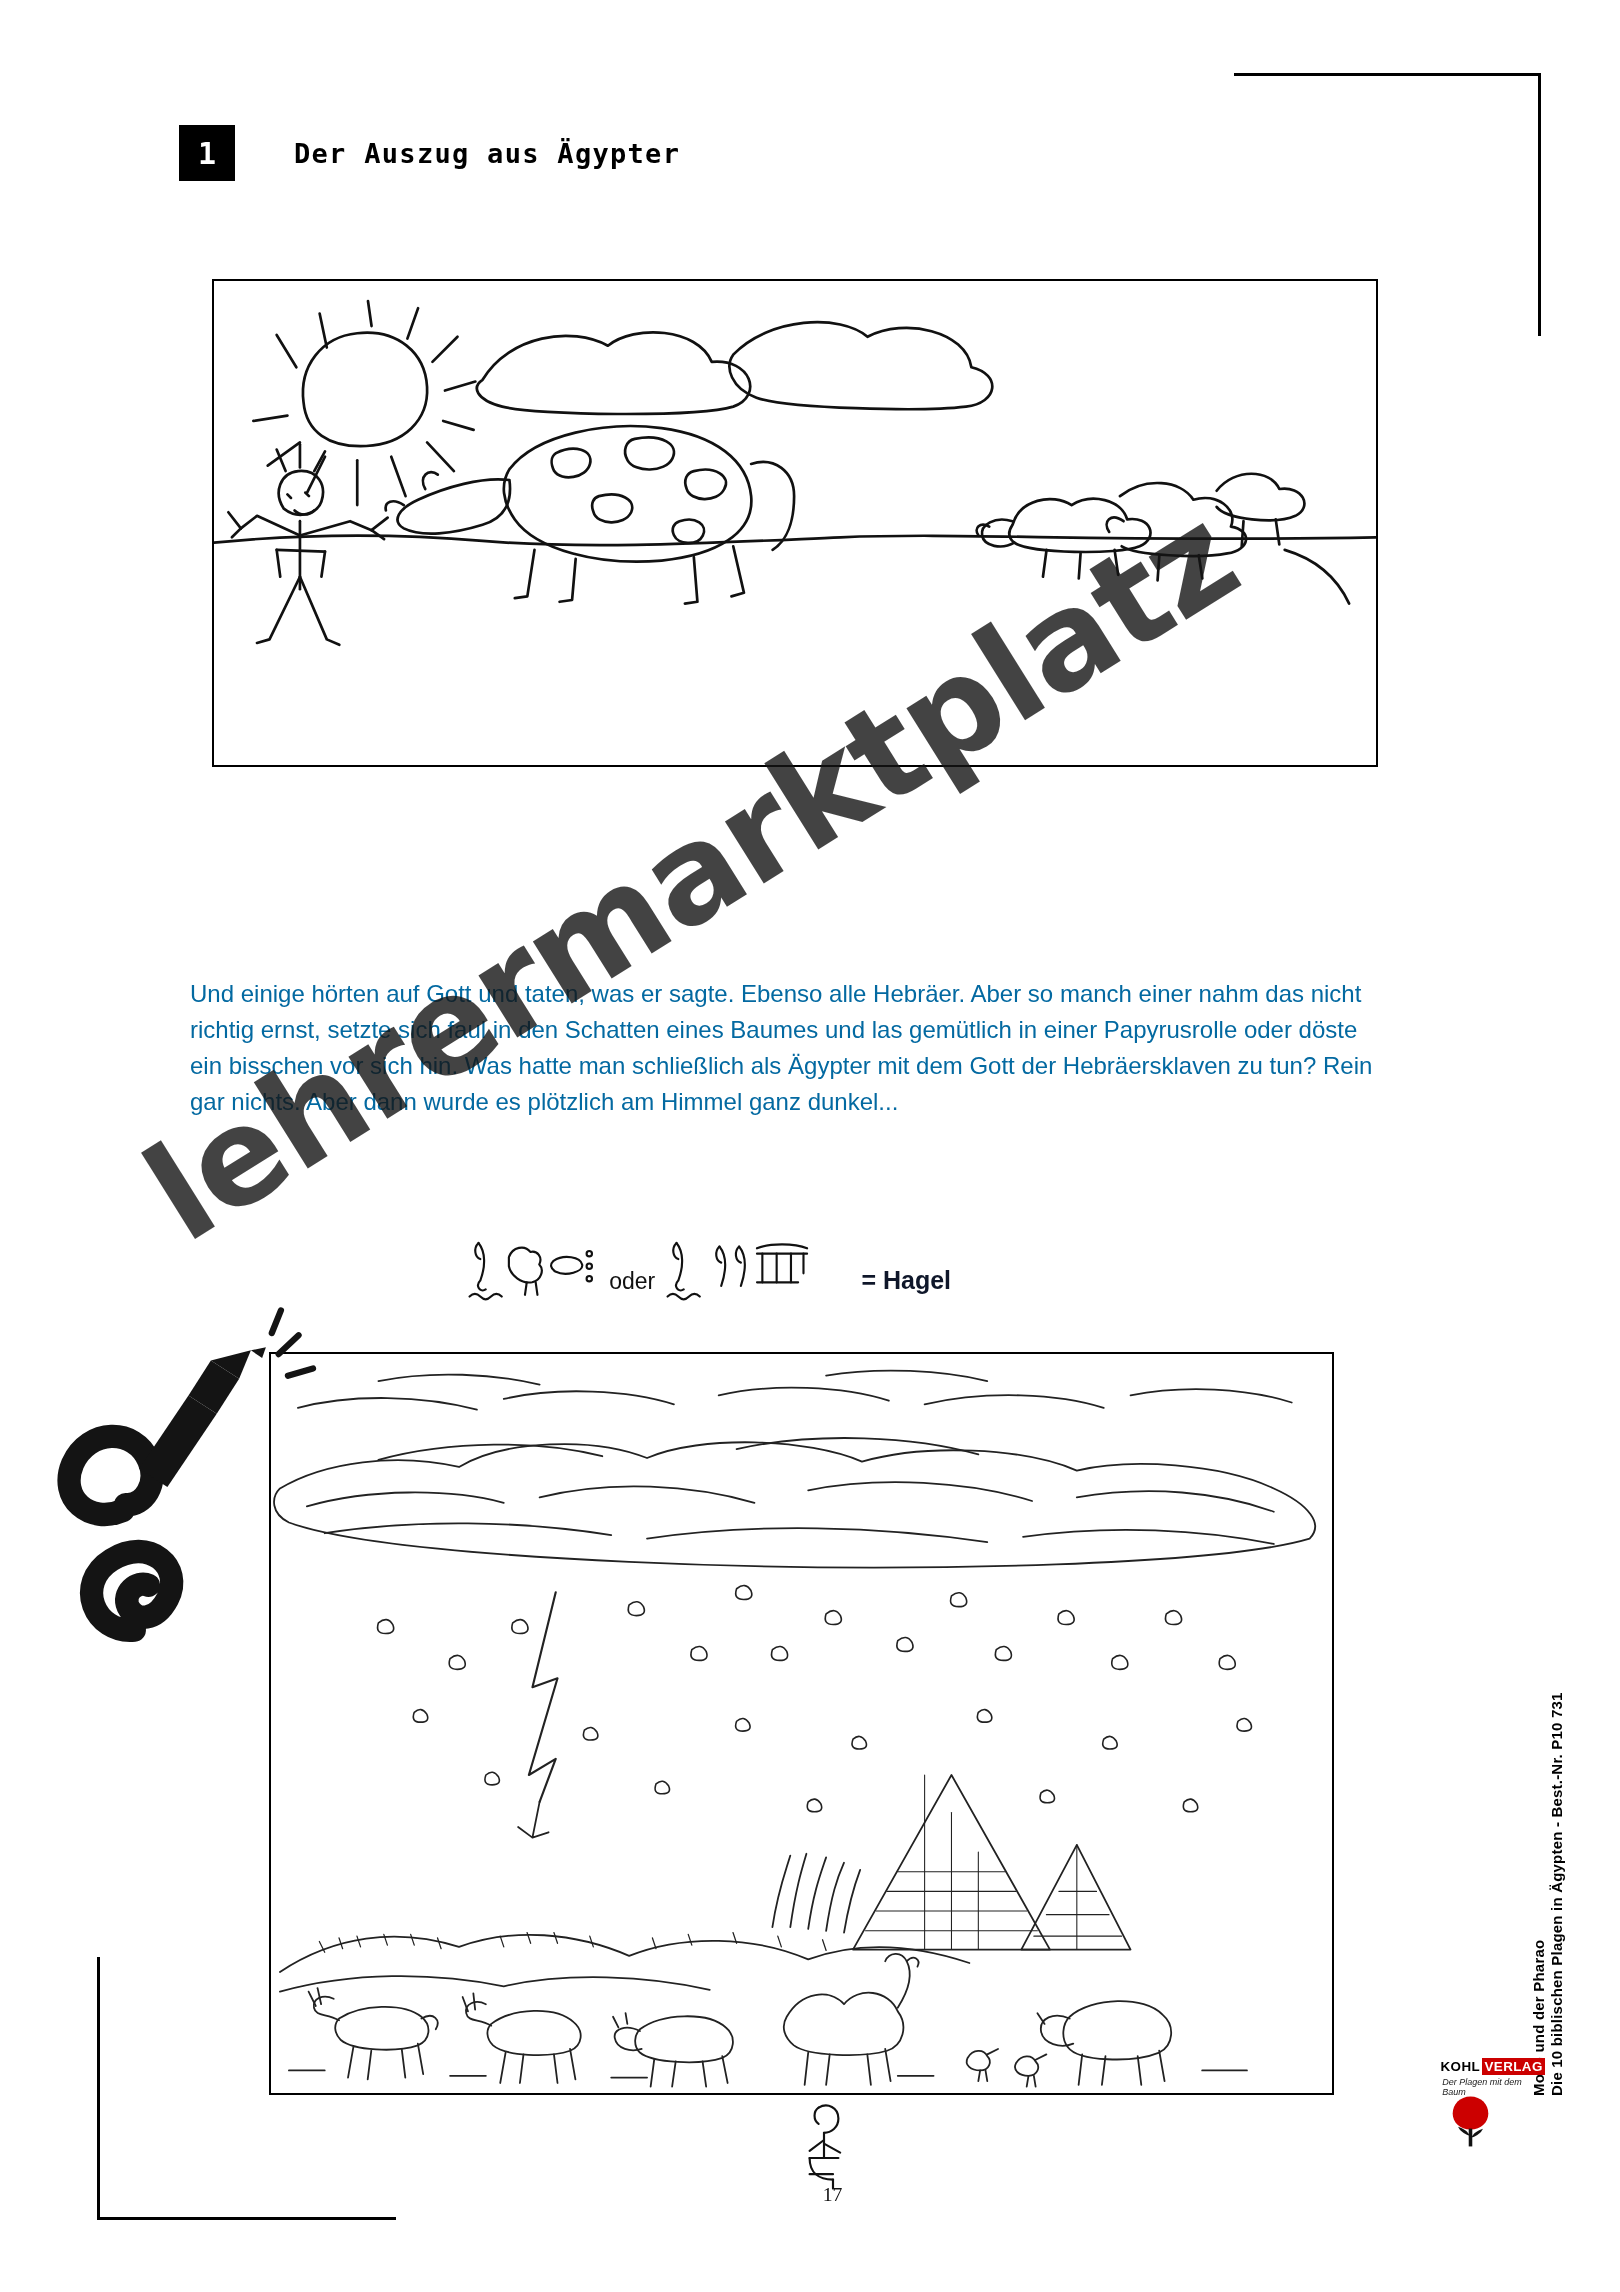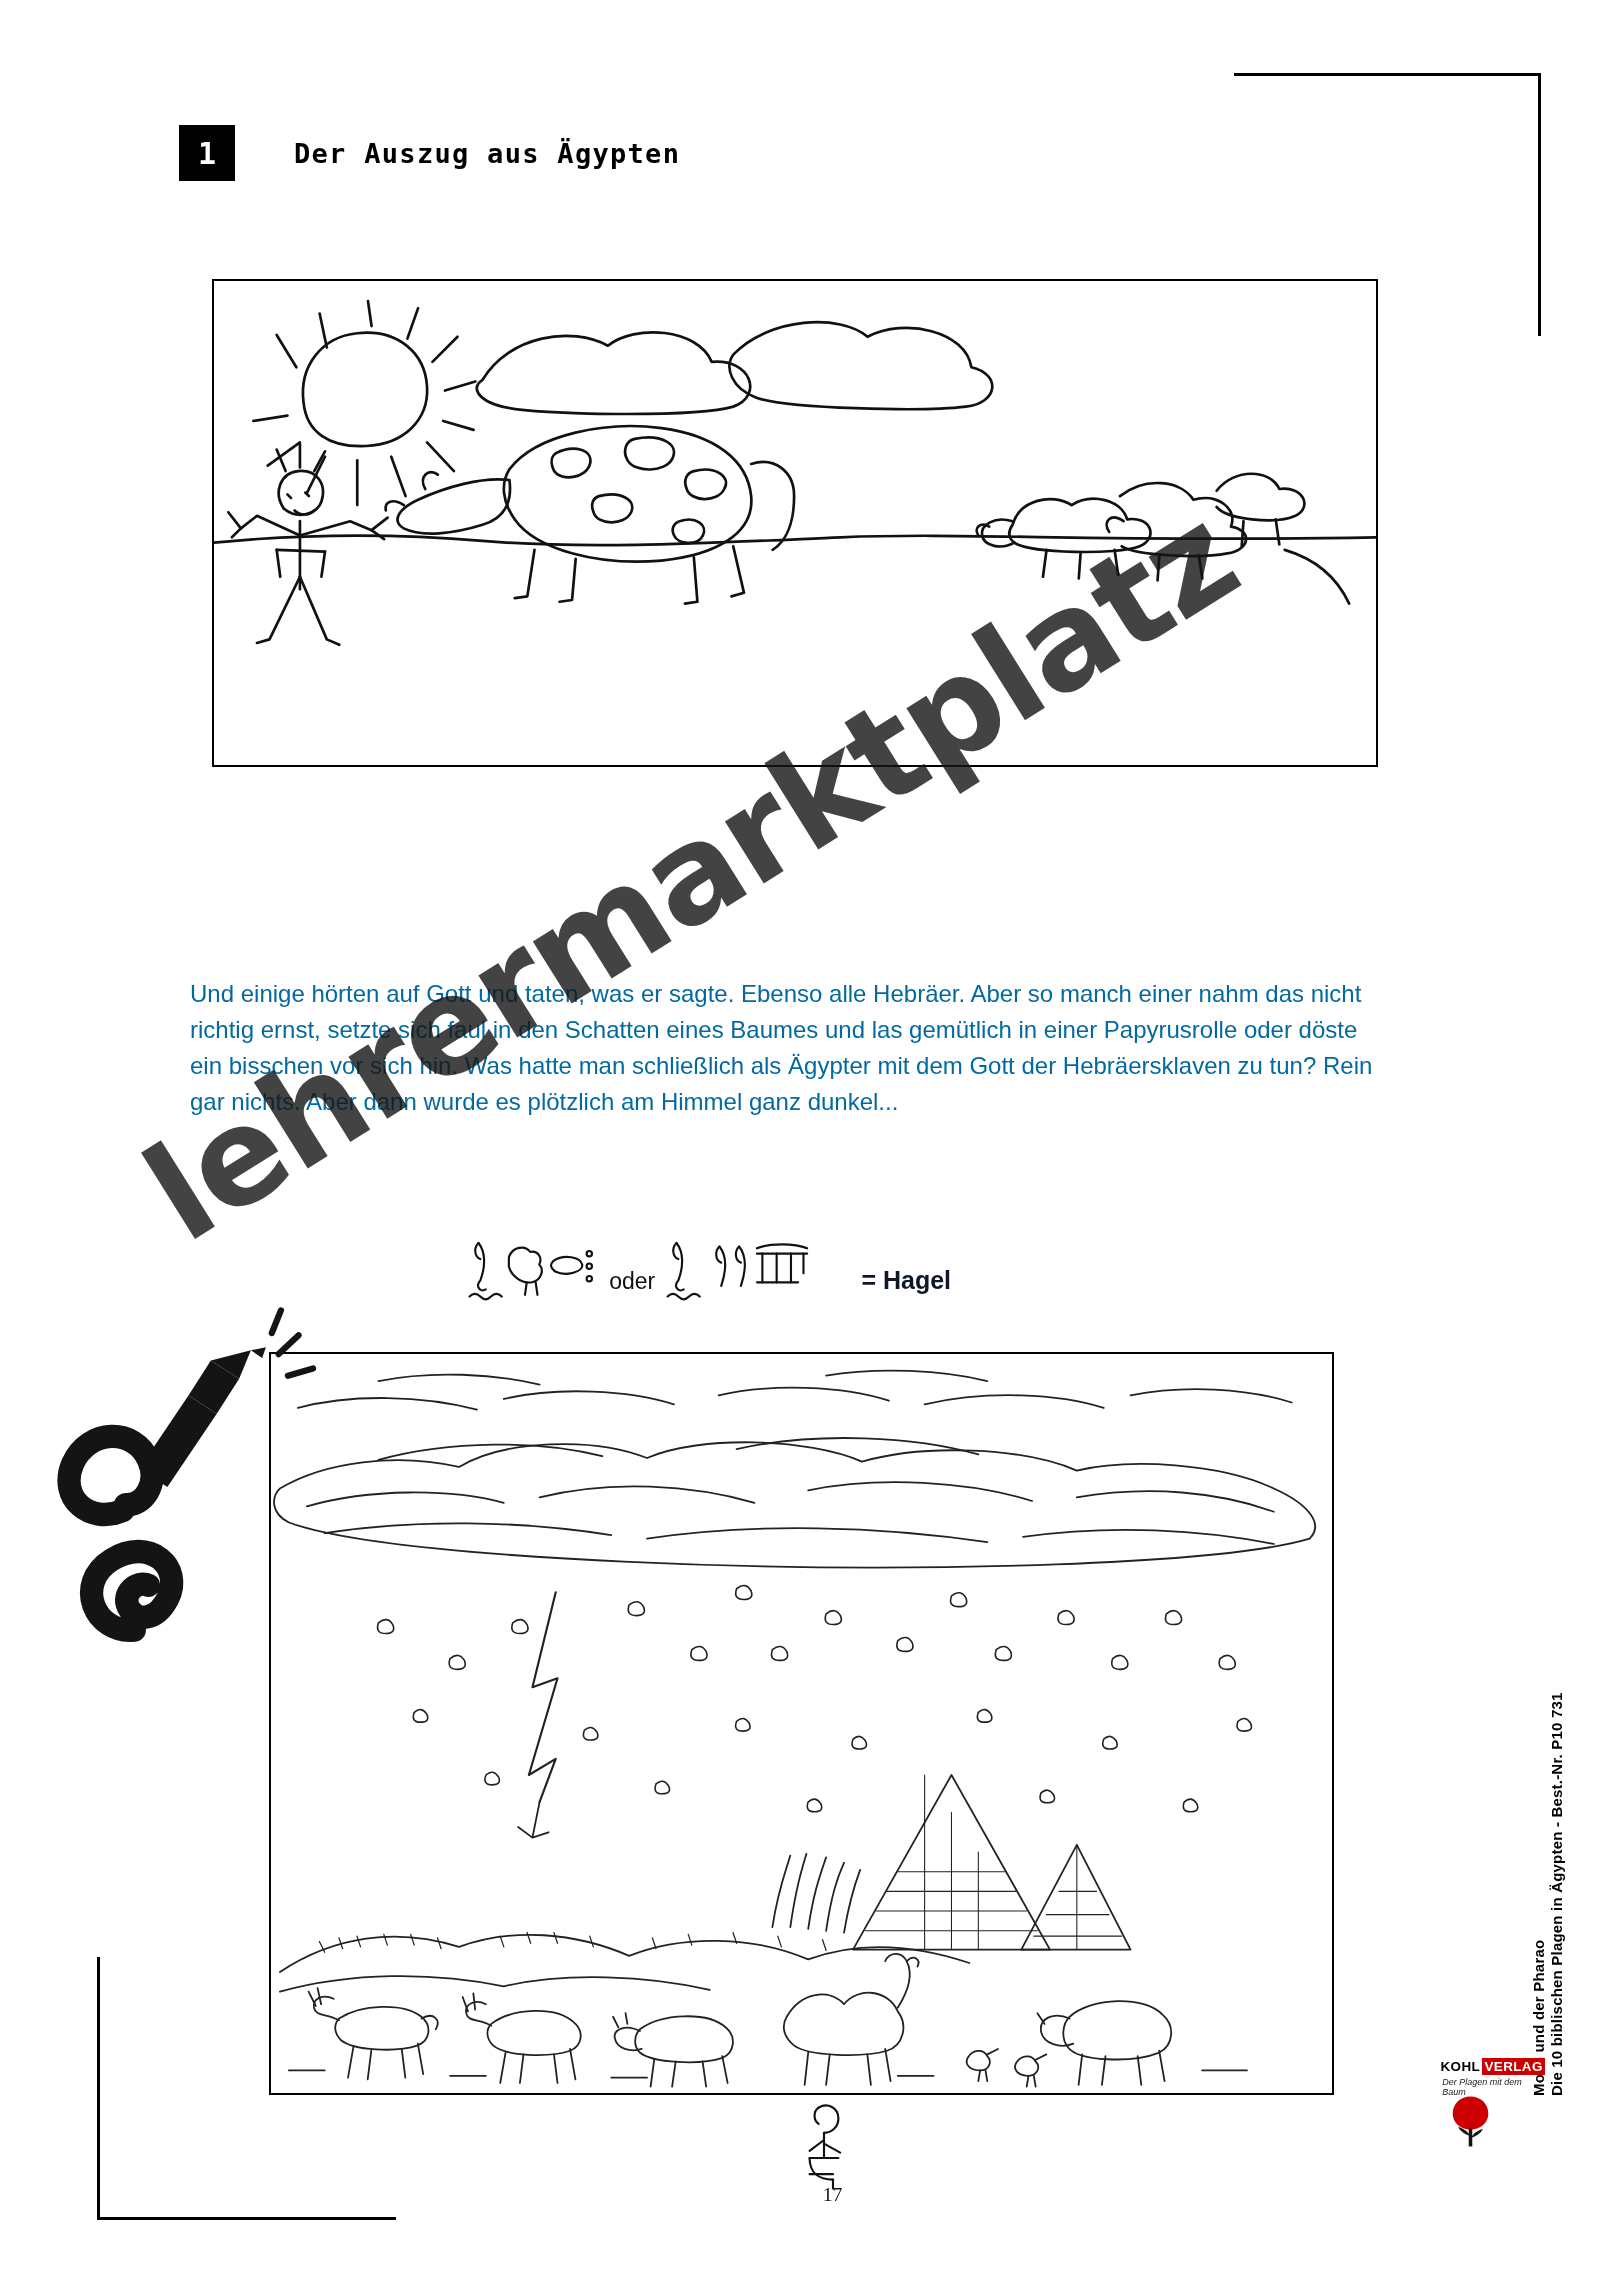--- a/index.html
+++ b/index.html
@@ -229,21 +229,21 @@
   }
 </style>
 </head>
 <body>
 
 <div class="corner corner-tr"></div>
 <div class="corner corner-bl"></div>
 
 <div class="title-row">
   <div class="task-number">1</div>
-  <div class="title-text">Der Auszug aus Ägypten</div>
+  <div class="title-text">Der Auszug aus Ägypter</div>
 </div>
 
 <div class="illus-box" id="illus-top">
   <svg width="1162" height="484" viewBox="0 0 1298 540">
     <g fill="none" stroke="#111" stroke-width="3" stroke-linecap="round" stroke-linejoin="round">
 
       <path d="M100 135 C95 95 120 62 160 58 C205 53 236 80 238 118 C240 155 212 182 170 184 C128 186 103 168 100 135 Z"></path>
       <path d="M70 60 L92 96"></path>
         <path d="M118 36 L126 74"></path>
         <path d="M172 22 L176 50"></path>

